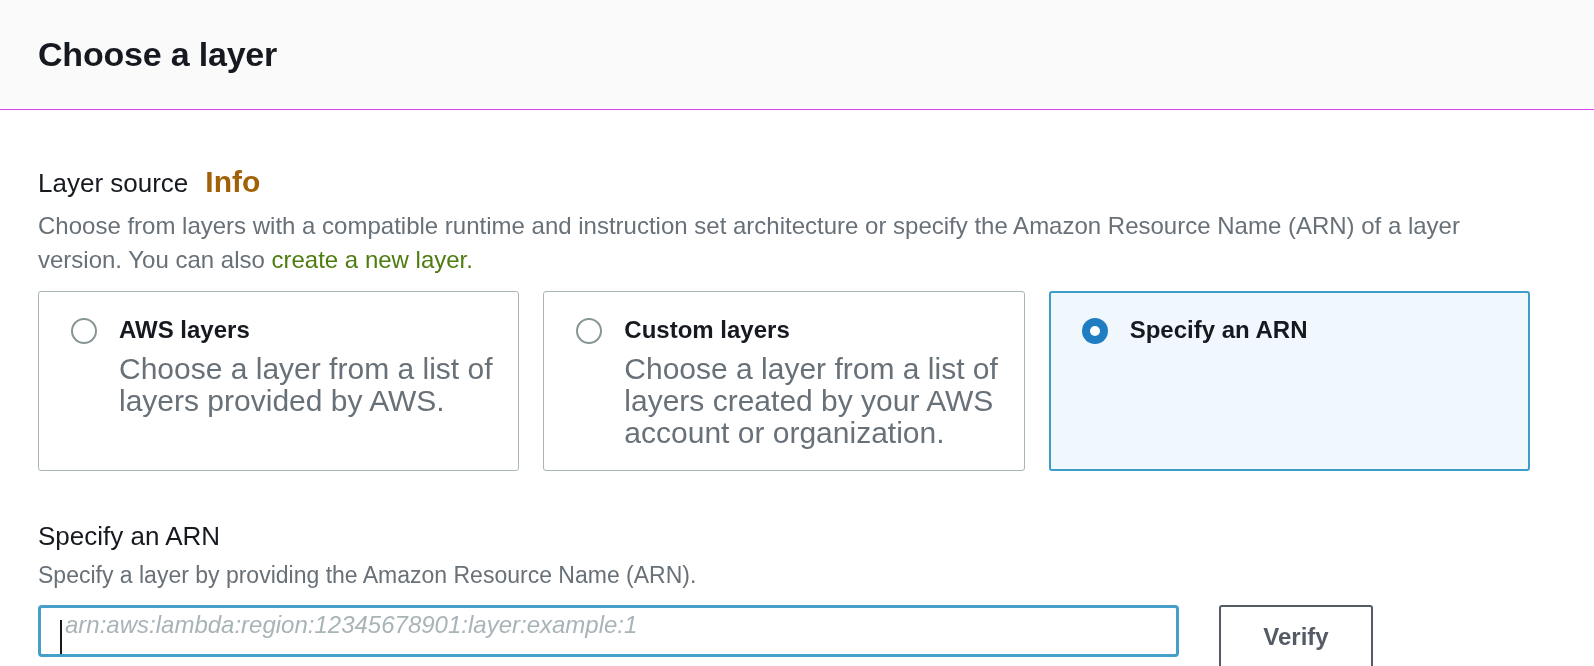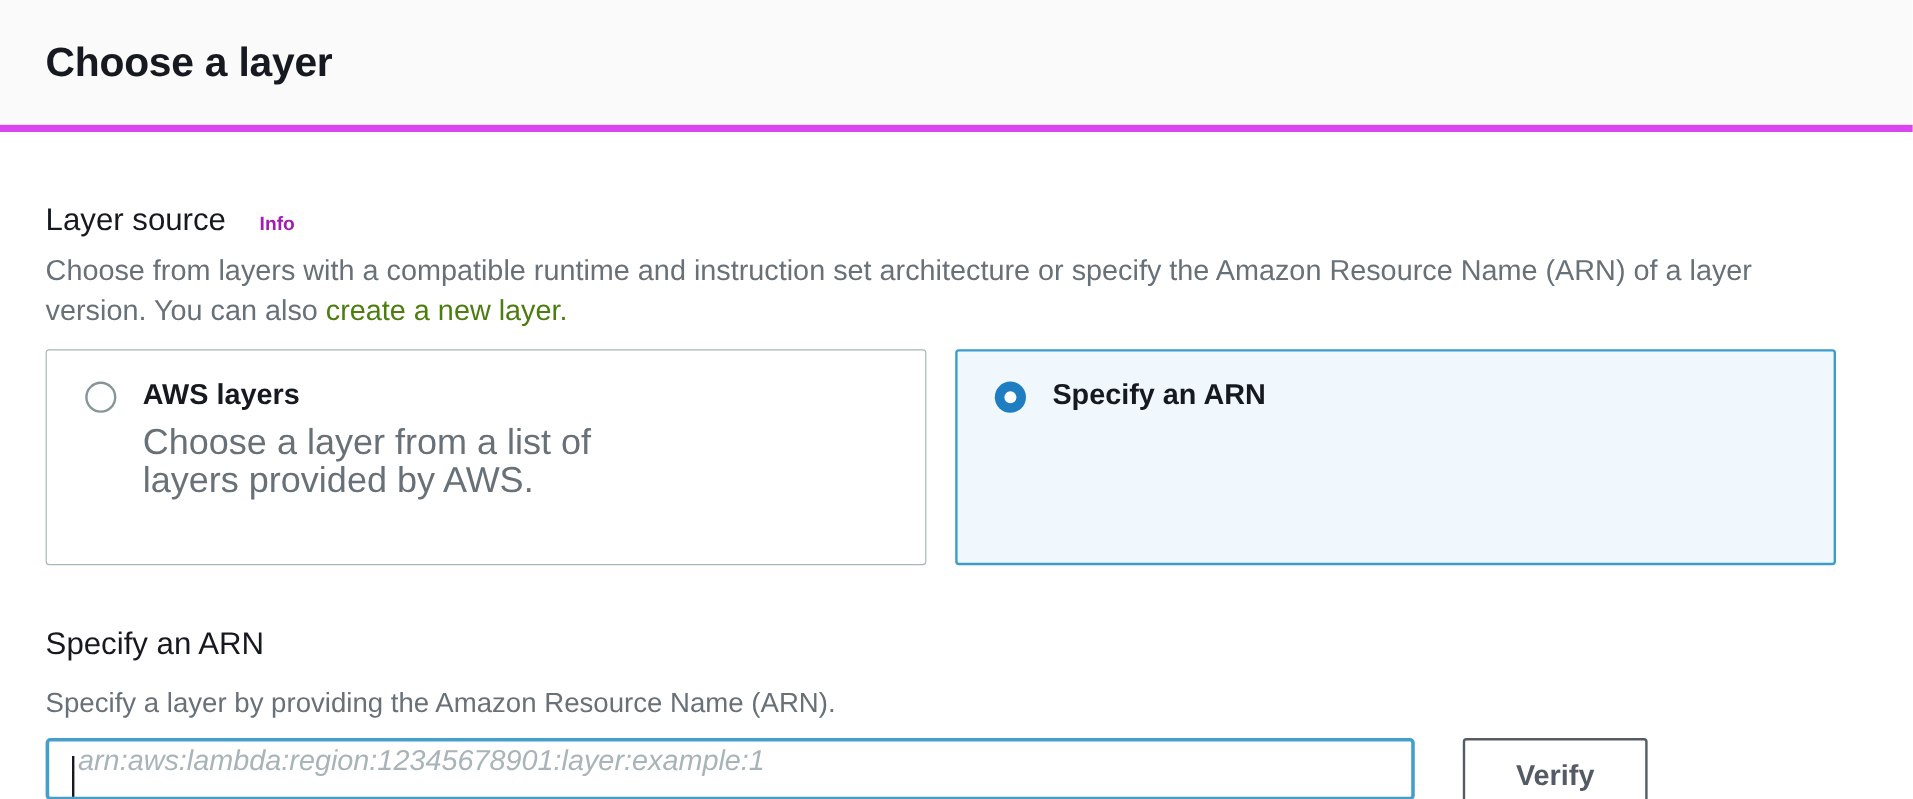--- a/index.html
+++ b/index.html
@@ -9,21 +9,21 @@
     height: 666px;
     font-family: "Liberation Sans", sans-serif;
     color: #16191f;
     overflow: hidden;
   }
 
   
   .page-header {
     height: 110px;
     background: #fafafa;
-    border-bottom: 6px solid #d946ef;
+    border-bottom: 1px solid #d946ef;
     display: flex;
     align-items: center;
     padding-left: 38px;
   }
   .page-title {
     font-size: 34px;
     font-weight: 700;
     color: #16191f;
     letter-spacing: -0.2px;
   }
@@ -37,24 +37,24 @@
     display: flex;
     align-items: baseline;
   }
   .section-label {
     font-size: 26px;
     font-weight: 400;
     color: #16191f;
     margin-top: 20px;
   }
   .info-link {
-    font-size: 16px;
+    font-size: 30px;
     font-weight: 700;
-    color: #a21caf;
-    margin-left: 28px;
+    color: #a16207;
+    margin-left: 17px;
     text-decoration: none;
     cursor: pointer;
   }
 
   .section-desc {
     margin-top: 10px;
     font-size: 24px;
     line-height: 34px;
     color: #687078;
     max-width: 1450px;
@@ -124,21 +124,21 @@
   }
 
   
   .arn-section { margin-top: 50px; }
   .arn-title {
     font-size: 26px;
     font-weight: 400;
     color: #16191f;
   }
   .arn-desc {
-    margin-top: 20px;
+    margin-top: 10px;
     font-size: 23px;
     color: #687078;
   }
   .arn-input-row {
     margin-top: 16px;
     display: flex;
     align-items: stretch;
     max-width: 1335px;
   }
   .arn-input-wrap {
@@ -203,20 +203,27 @@
     <div class="cards-row">
 
       <div class="card">
         <span class="radio"></span>
         <div class="card-text">
           <div class="card-title">AWS layers</div>
           <div class="card-desc">Choose a layer from a list of layers provided by AWS.</div>
         </div>
       </div>
 
+      <div class="card">
+        <span class="radio"></span>
+        <div class="card-text">
+          <div class="card-title">Custom layers</div>
+          <div class="card-desc">Choose a layer from a list of layers created by your AWS account or organization.</div>
+        </div>
+      </div>
 
       <div class="card selected">
         <span class="radio checked"></span>
         <div class="card-text">
           <div class="card-title">Specify an ARN</div>
         </div>
       </div>
 
     </div>
   </section>

